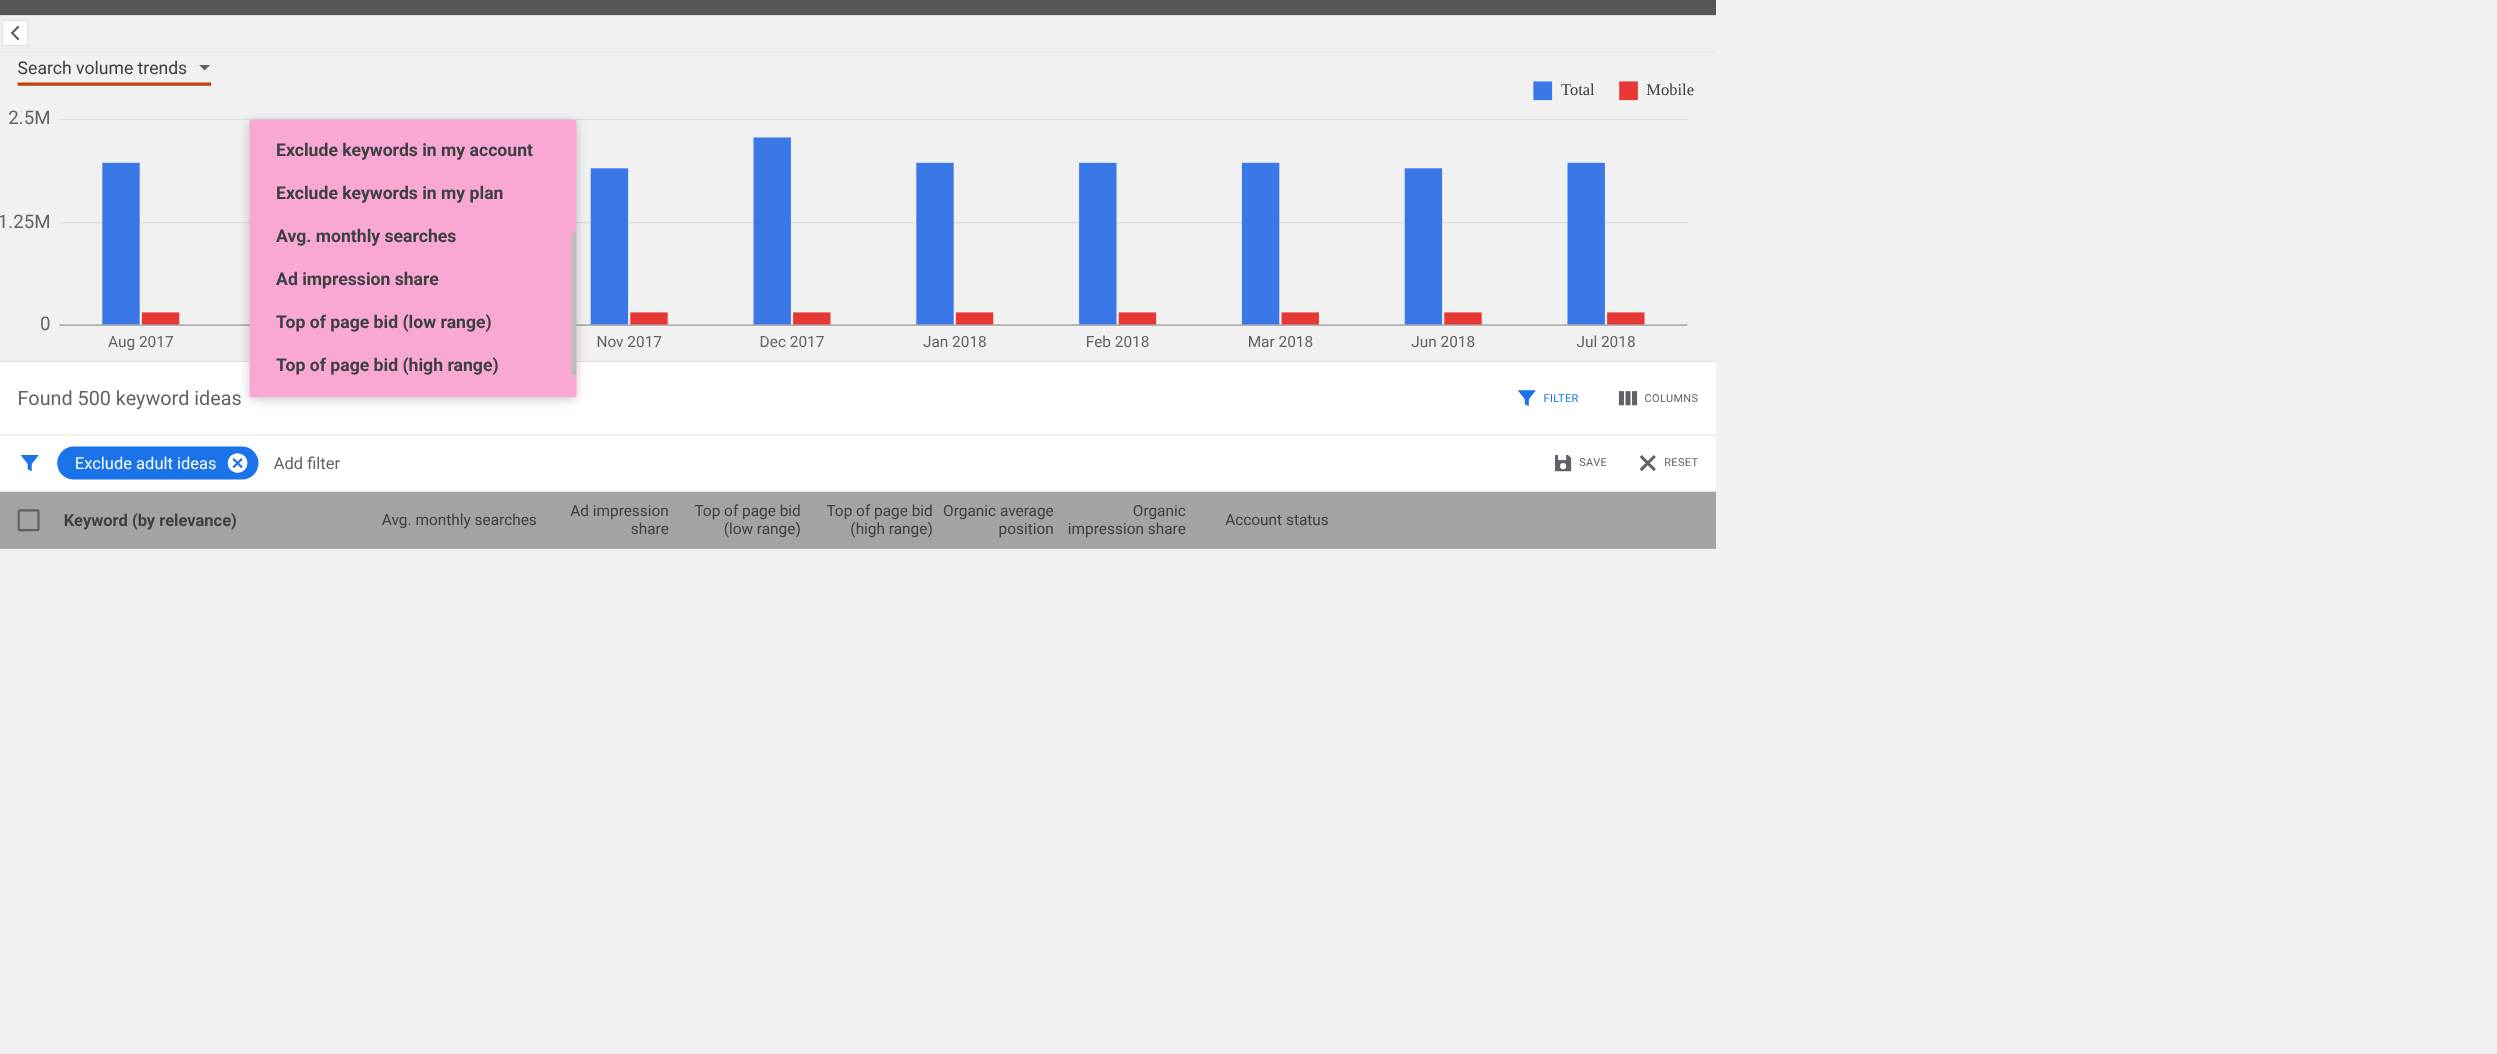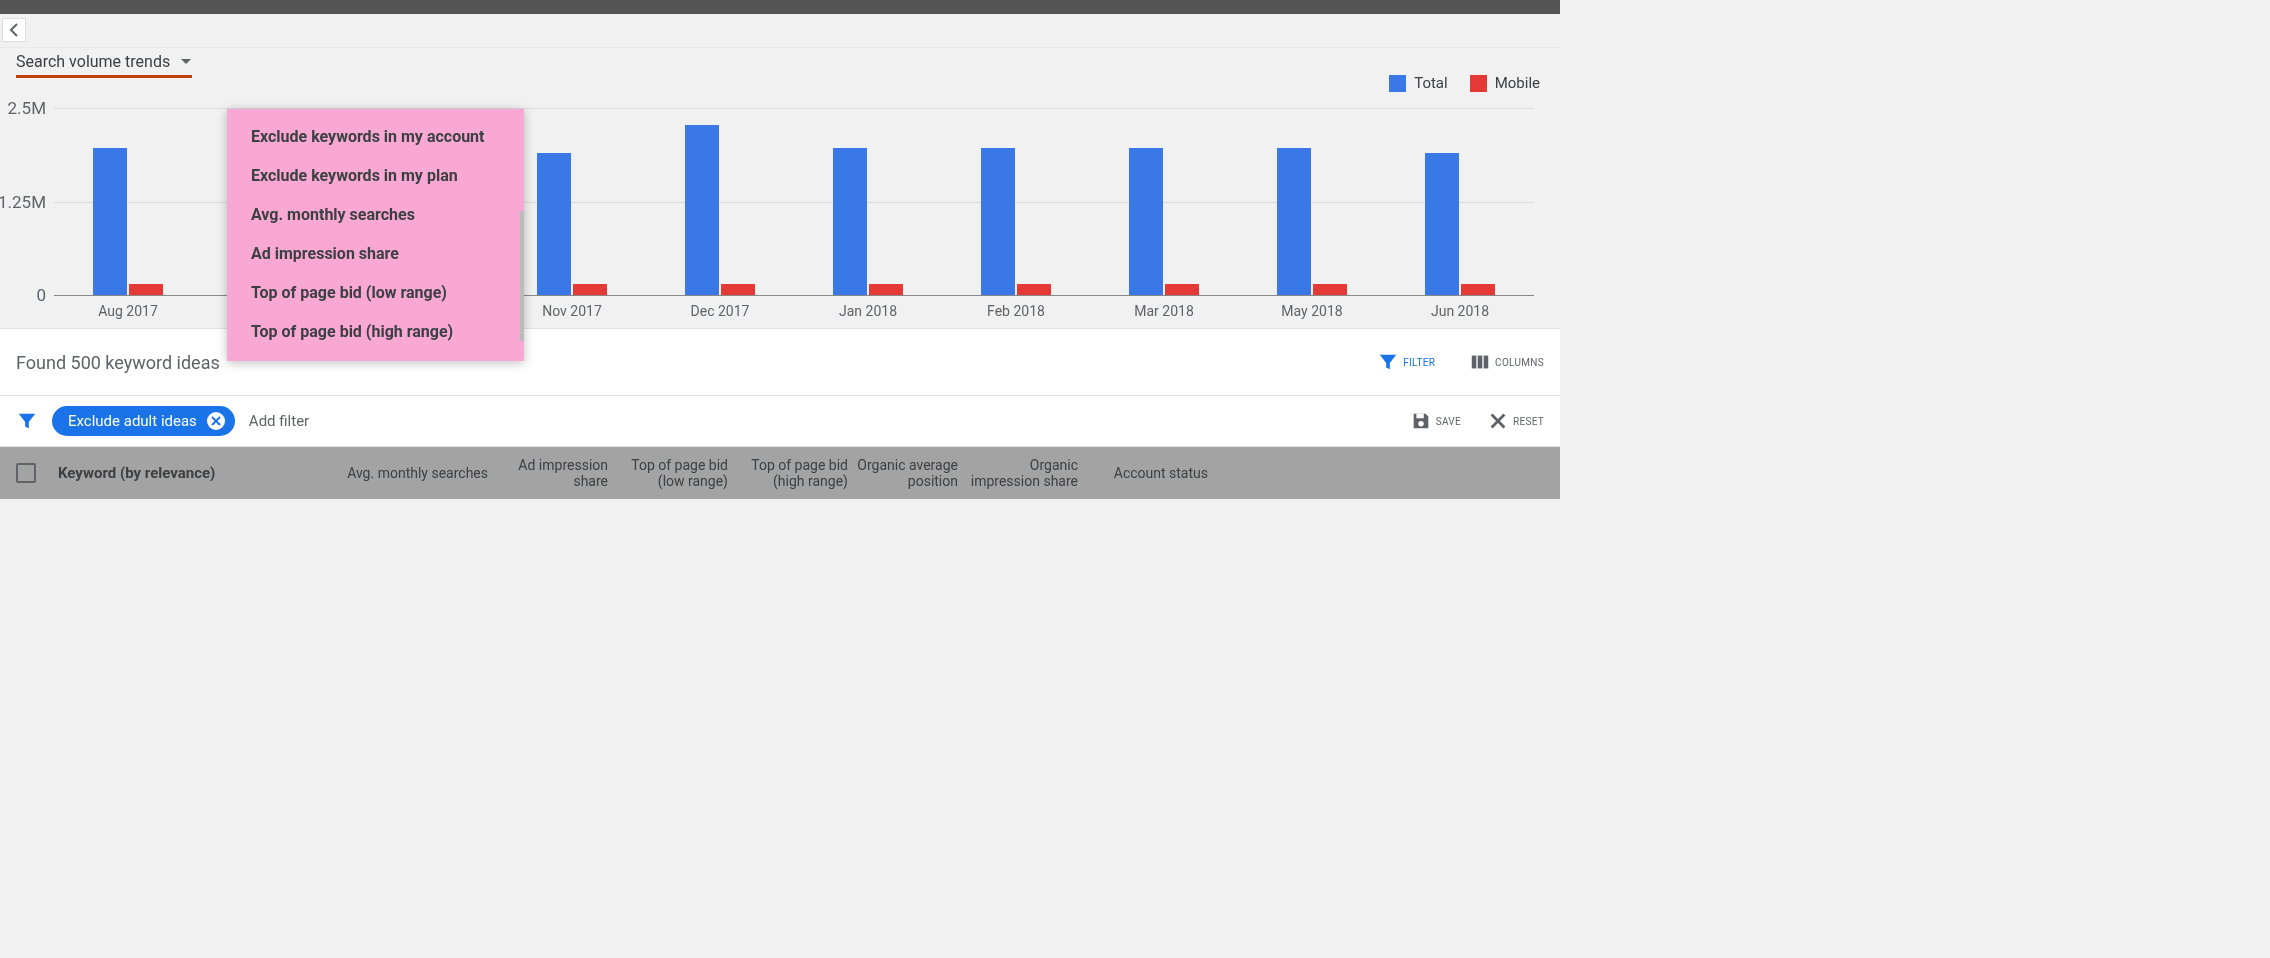--- a/index.html
+++ b/index.html
@@ -50,21 +50,21 @@
   .trends-dd .tri { margin-left: 10px; }
   .legend {
     position: absolute;
     right: 20px;
     top: 26px;
     display: flex;
     align-items: center;
     gap: 22px;
     font-size: 15px;
   }
-  .leg-item { display: flex; align-items: center; gap: 8px; }
+  .leg-item { display: flex; align-items: center; gap: 8px; font-family: Liberation Serif, serif; }
   .leg-box { width: 17px; height: 17px; }
   .chart-area {
     position: relative;
     height: 210px;
     margin-top: 30px;
     margin-left: 38px;
     margin-right: 10px;
   }
   .ylabel {
     position: absolute;
@@ -302,28 +302,28 @@
           <div class="bar-total" style="height: 146.608px;"></div>
           <div class="bar-mobile" style="height: 11.22px;"></div>
           <div class="xlabel">Feb 2018</div>
         </div>
         <div class="bar-group">
           <div class="bar-total" style="height: 146.608px;"></div>
           <div class="bar-mobile" style="height: 11.22px;"></div>
           <div class="xlabel">Mar 2018</div>
         </div>
         <div class="bar-group">
-          <div class="bar-total" style="height: 146.608px;"></div>
-          <div class="bar-mobile" style="height: 11.22px;"></div>
-          <div class="xlabel">May 2018</div>
-        </div>
-        <div class="bar-group">
           <div class="bar-total" style="height: 142.12px;"></div>
           <div class="bar-mobile" style="height: 11.22px;"></div>
           <div class="xlabel">Jun 2018</div>
+        </div>
+        <div class="bar-group">
+          <div class="bar-total" style="height: 146.608px;"></div>
+          <div class="bar-mobile" style="height: 11.22px;"></div>
+          <div class="xlabel">Jul 2018</div>
         </div>
       </div>
     </div>
 
   
   <div class="filter-popup" id="filter-popup">
       <div class="popup-item">Exclude keywords in my account</div>
       <div class="popup-item">Exclude keywords in my plan</div>
       <div class="popup-item">Avg. monthly searches</div>
       <div class="popup-item">Ad impression share</div>

